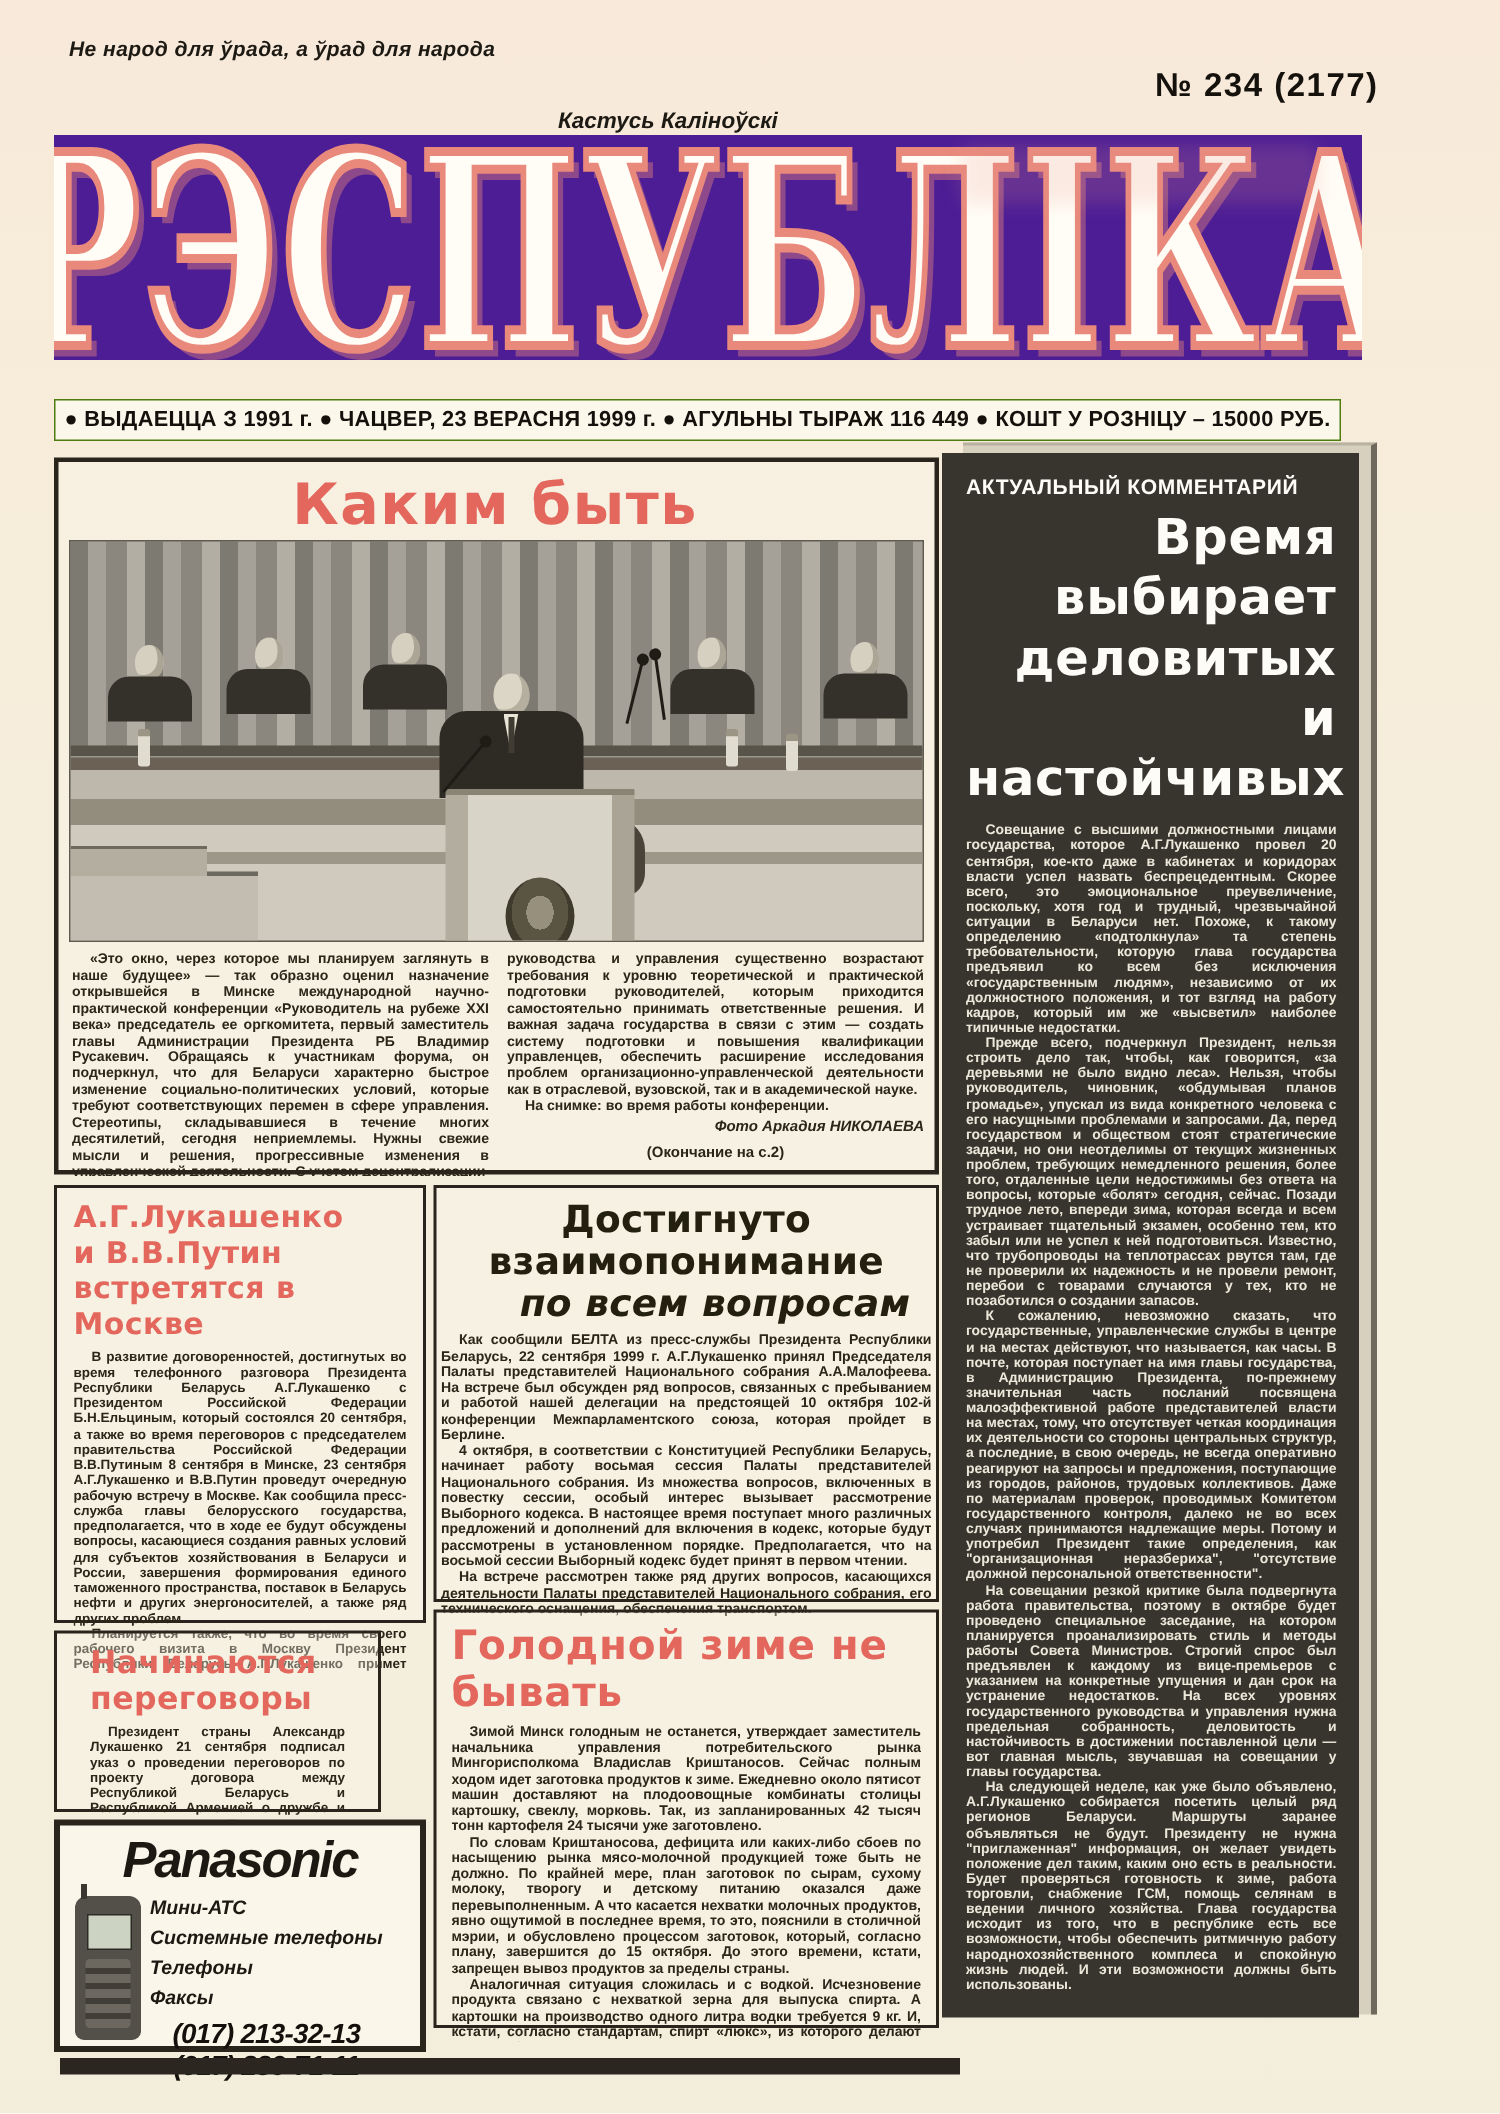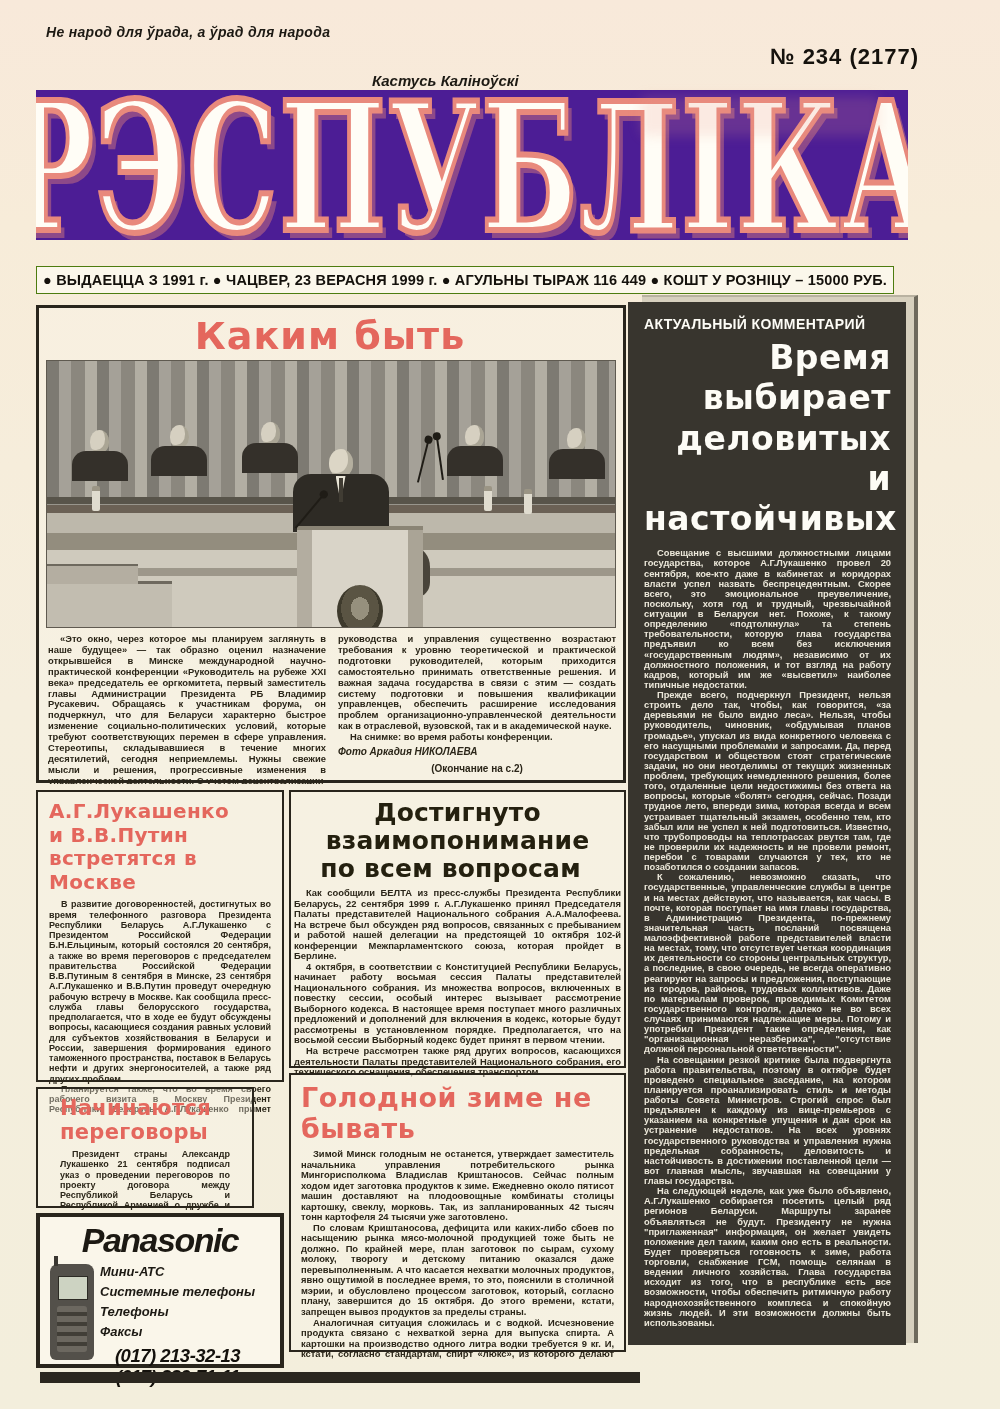--- a/index.html
+++ b/index.html
@@ -57,21 +57,21 @@
     background:linear-gradient(90deg,#b3ada0 0 12%,#d9d4c8 12% 88%,#aaa496 88% 100%);border-top:4px solid #8a8475;}
   .emblem{position:absolute;left:50%;top:55%;transform:translateX(-50%);width:46px;height:52px;border-radius:50%;
     background:radial-gradient(ellipse at 50% 45%,#96907d 0 28%,#5a5443 28% 58%,#3e3a2c 58% 78%,#6c6654 78% 100%);}
   .mic{position:absolute;width:2px;height:42px;background:#1f1c16;}
   .mic::after{content:"";position:absolute;left:-3px;top:-6px;width:8px;height:8px;border-radius:50%;background:#1f1c16;}
   .bottle{position:absolute;width:8px;height:20px;background:#e0dccf;border-radius:2px;border-top:5px solid #9b9585;}
   .plant{position:absolute;left:60%;top:70%;width:42px;height:50px;background:#49443a;border-radius:50% 40% 30% 50%;}
   .lead-col{font-size:9.4px;line-height:1.16;width:278px;height:150px;overflow:hidden;}
   .lead-col1{left:48px;top:634px;}
   .lead-col2{left:338px;top:634px;}
-  .photo-credit{text-align:left;font-style:italic;margin-top:3px;font-size:10px;}
+  .photo-credit{text-align:right;font-style:italic;margin-top:3px;font-size:10px;}
   .continuation{text-align:center;margin-top:5px;font-size:10px;}
   
   .panel-backsheet{left:642px;top:295px;width:276px;height:1048px;background:#d7d0be;border-right:4px solid #6e695c;border-top:2px solid #b9b2a1;box-sizing:border-box;}
   .panel{left:628px;top:302px;width:278px;height:1043px;background:#38352e;box-sizing:border-box;padding:14px 15px 0 16px;}
   .kicker{color:#fdfcf6;font-size:14px;font-weight:bold;letter-spacing:.4px;}
   .panel-headline{margin-top:6px;text-align:right;color:#fdfcf6;font-family:"DejaVu Sans",sans-serif;font-weight:bold;font-size:33px;line-height:1.22;letter-spacing:.5px;}
   .panel-body{margin-top:9px;font-size:9.3px;line-height:1.09;font-weight:bold;color:#ece8da;text-align:justify;height:804px;overflow:hidden;}
   .panel-body p{margin:0;text-indent:13px;}
   
   .putin-box{left:36px;top:790px;width:248px;height:292px;padding:8px 11px;border-width:2px;}
@@ -86,21 +86,21 @@
   .phone-graphic .antenna{position:absolute;left:4px;top:-8px;width:4px;height:10px;background:#3a3731;}
   .phone-graphic .screen{position:absolute;left:8px;top:12px;width:28px;height:22px;background:#cdd3c2;border:1px solid #2c2a24;}
   .phone-graphic .keys{position:absolute;left:7px;top:42px;width:30px;height:46px;
     background:repeating-linear-gradient(#6c6860 0 6px,#413e37 6px 10px);border-radius:3px;}
   .pana-items{font-size:13px;font-weight:bold;line-height:1.55;color:#1c1913;}
   .pana-phones{font-size:18.5px;font-weight:bold;letter-spacing:-.5px;color:#14110c;line-height:1.15;margin-top:2px;text-align:center;}
   .bottom-rule{left:40px;top:1372px;width:600px;height:11px;background:#2b2720;}
   
   .agree-box{left:289px;top:790px;width:337px;height:278px;padding:7px 3px;border-width:2px;}
   .agree-head{font-size:25px;line-height:1.12;letter-spacing:.2px;text-align:center;}
-  .agree-head .l2{display:block;padding-right:14px;}
+  .agree-head .l2{display:block;text-align:right;padding-right:14px;font-style:italic;}
   .mid-body{font-size:9.4px;line-height:1.12;margin-top:5px;overflow:hidden;}
   .winter-box{left:289px;top:1073px;width:337px;height:279px;padding:7px 10px;border-width:2px;}
   .winter-head{font-size:27px;letter-spacing:.5px;}
 </style>
 </head>
 <body>
 
 <div>
 
   <div class="abs motto">Не народ для ўрада, а ўрад для народа</div>

